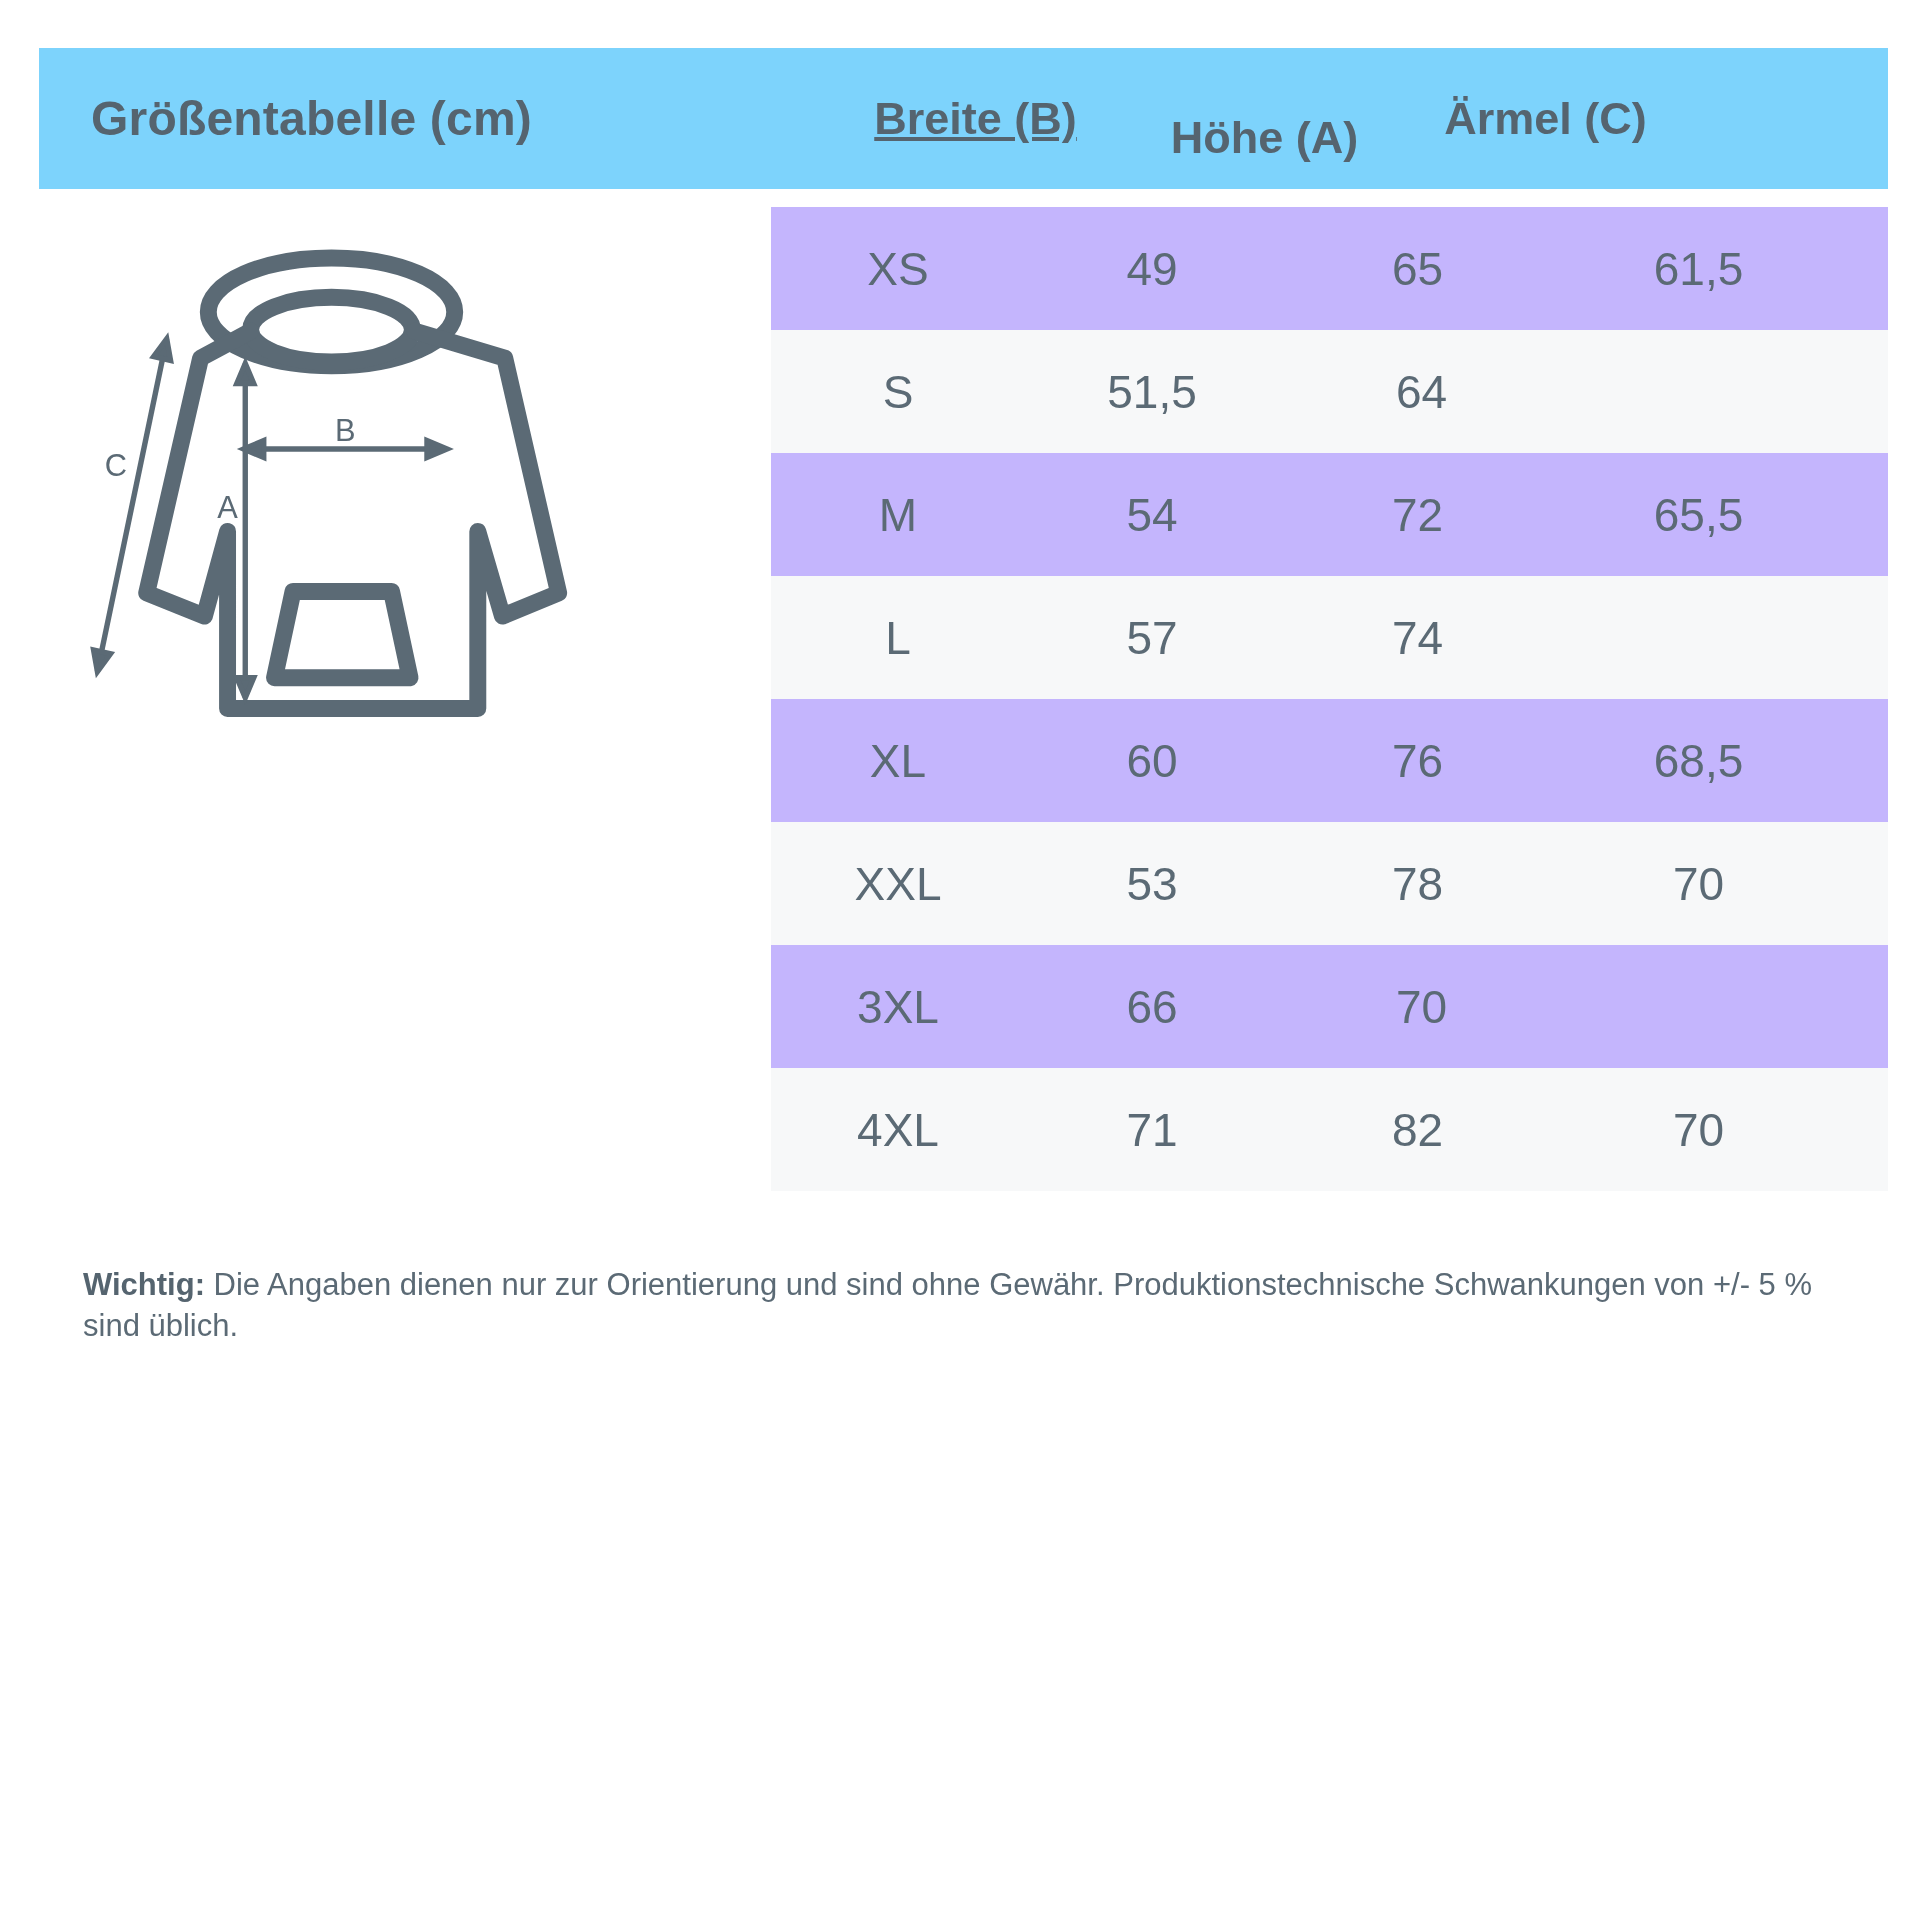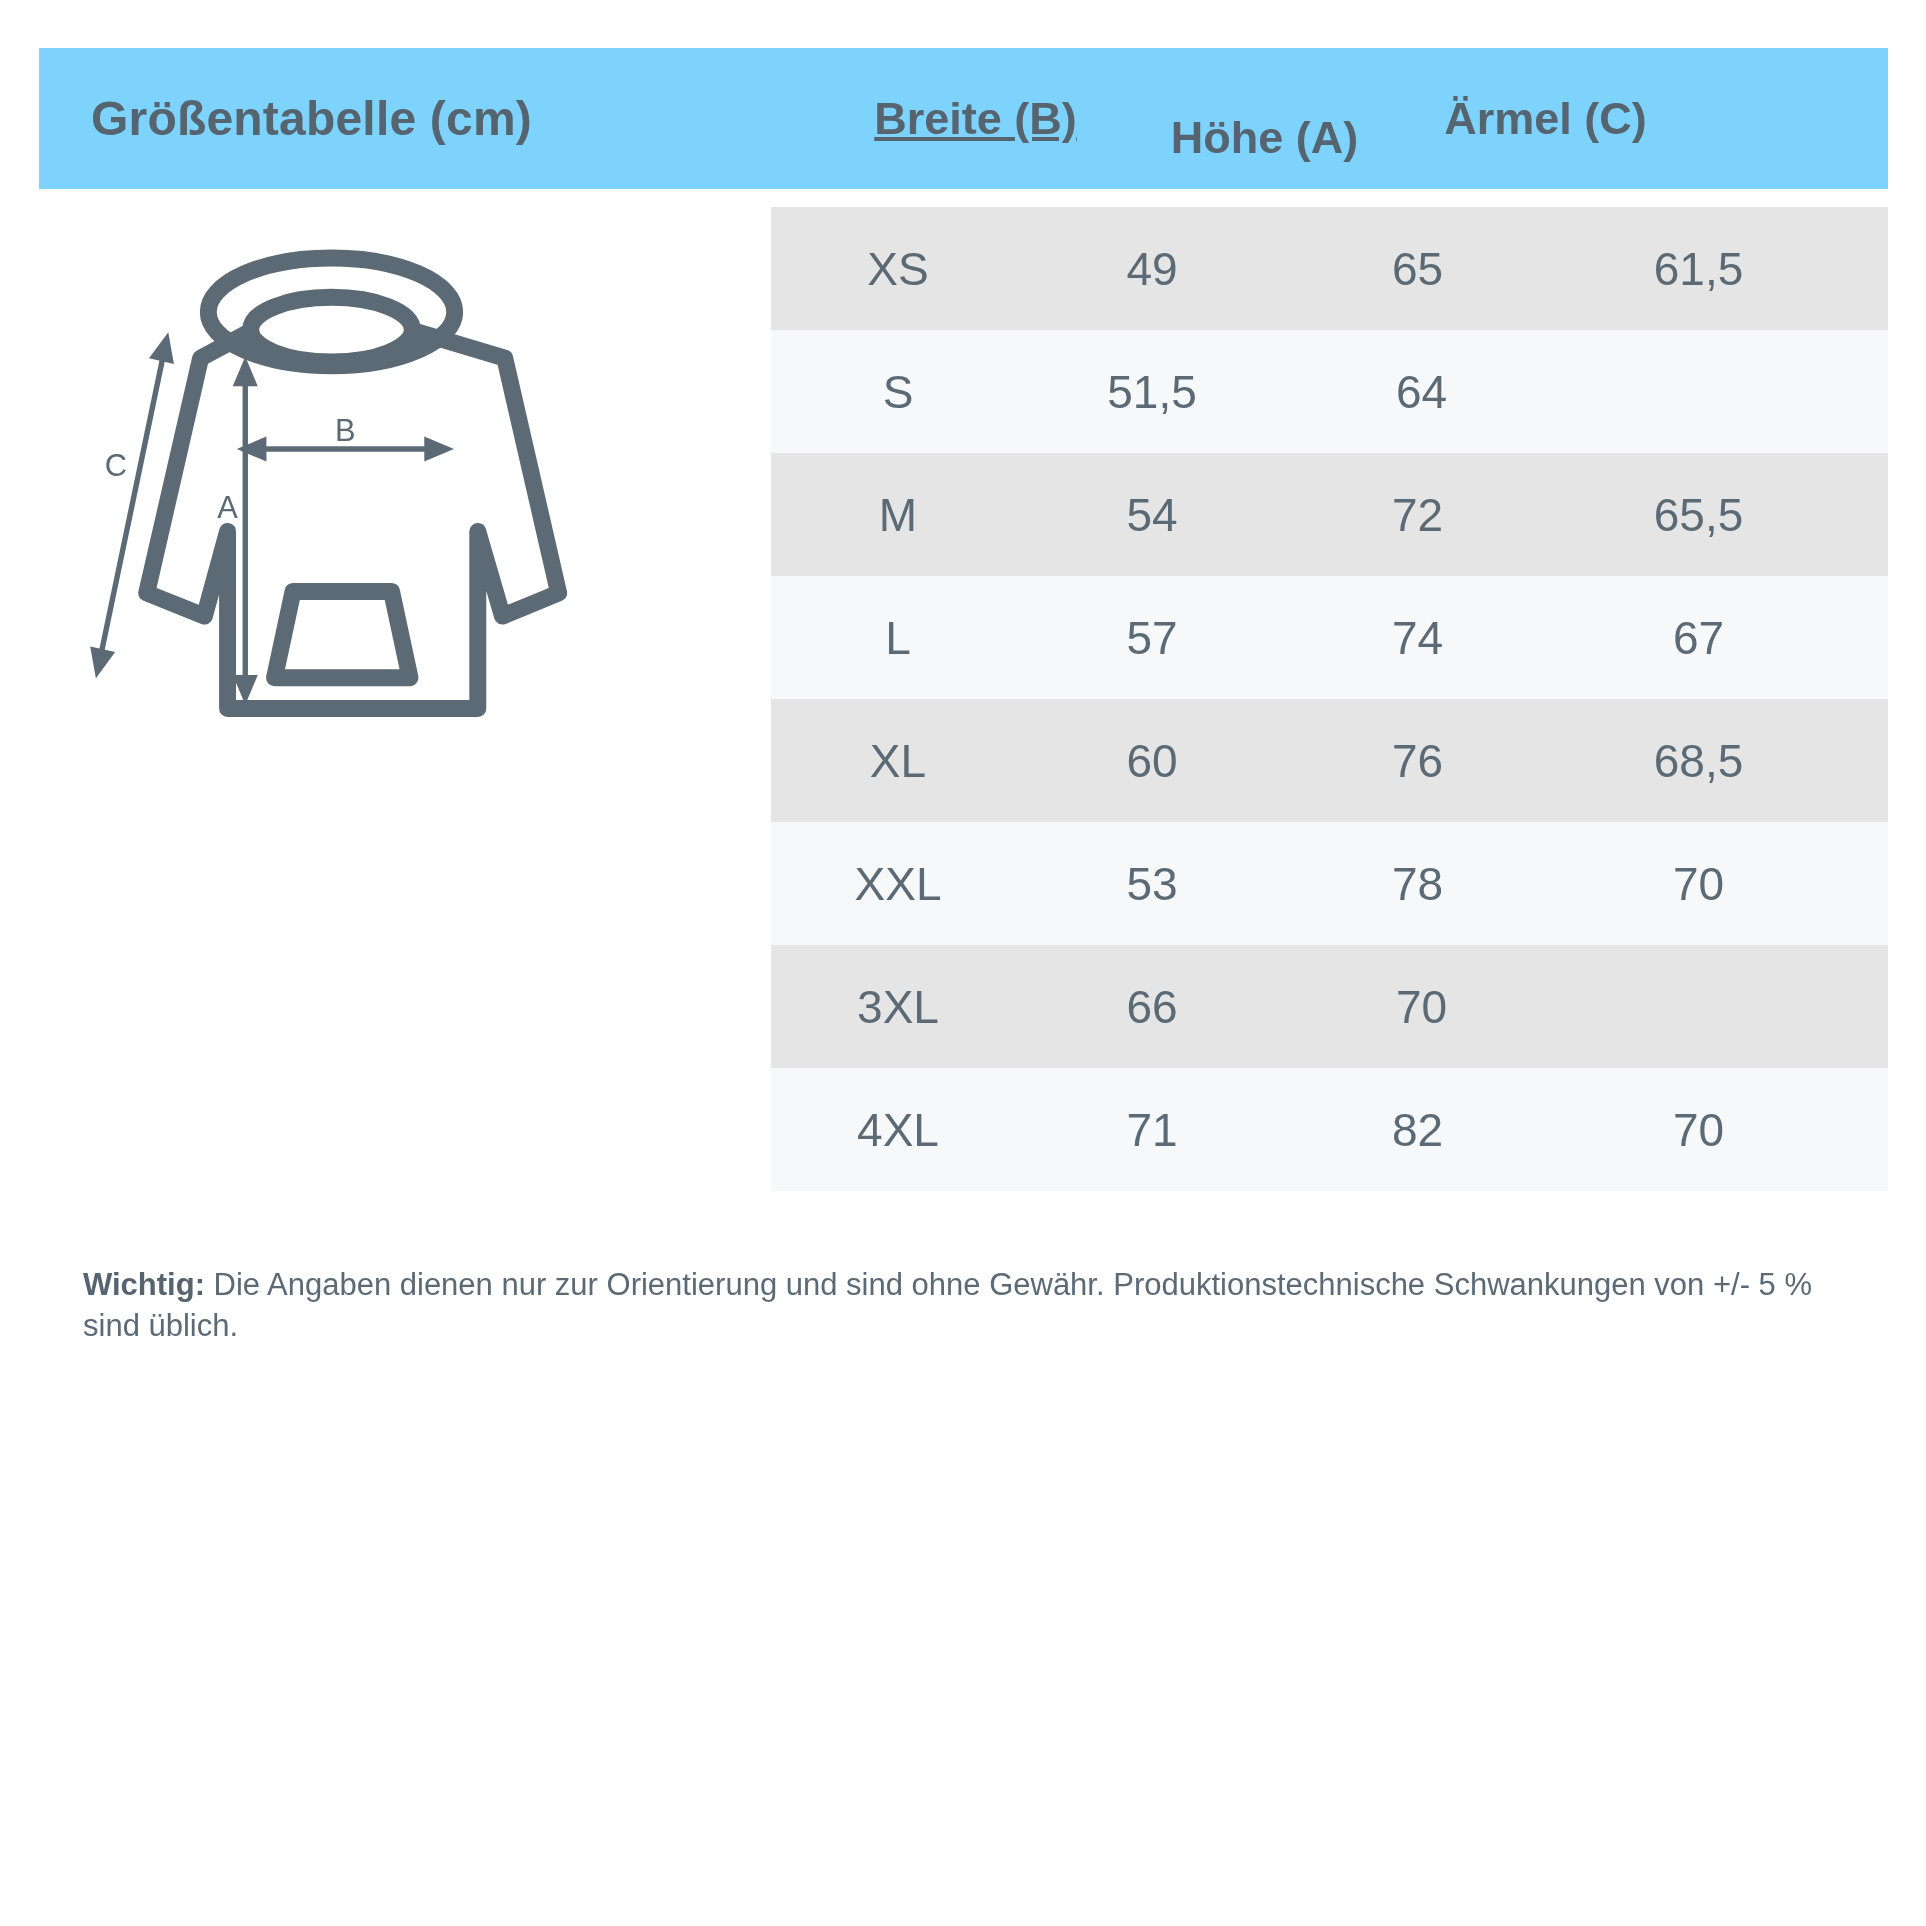--- a/index.html
+++ b/index.html
@@ -76,21 +76,21 @@
   .table {
     position: absolute;
     left: 771px;
     top: 207px;
     width: 1117px;
   }
   .row {
     display: flex;
     align-items: center;
     height: 123px;
-    background: #e5e5e5;
+    background: #c4b5fd;
   }
   .row.alt {
     background: #f7f8f9;
   }
   .cell {
     font-size: 46px;
     color: #5b6a75;
     text-align: center;
     white-space: nowrap;
   }
@@ -194,21 +194,20 @@
       <div class="cell c-size">M</div>
       <div class="cell c-b">54</div>
       <div class="cell c-a">72</div>
       <div class="cell c-c">65,5</div>
     </div>
 
     <div class="row alt">
       <div class="cell c-size">L</div>
       <div class="cell c-b">57</div>
       <div class="cell c-a">74</div>
-      <div class="cell c-c">67</div>
     </div>
 
     <div class="row">
       <div class="cell c-size">XL</div>
       <div class="cell c-b">60</div>
       <div class="cell c-a">76</div>
       <div class="cell c-c">68,5</div>
     </div>
 
     <div class="row alt">

